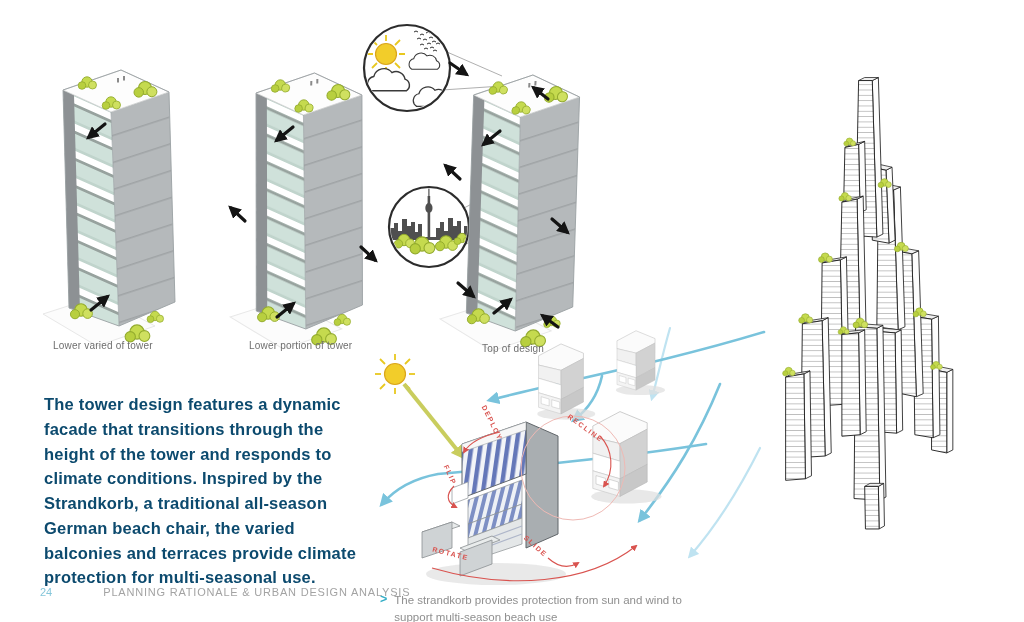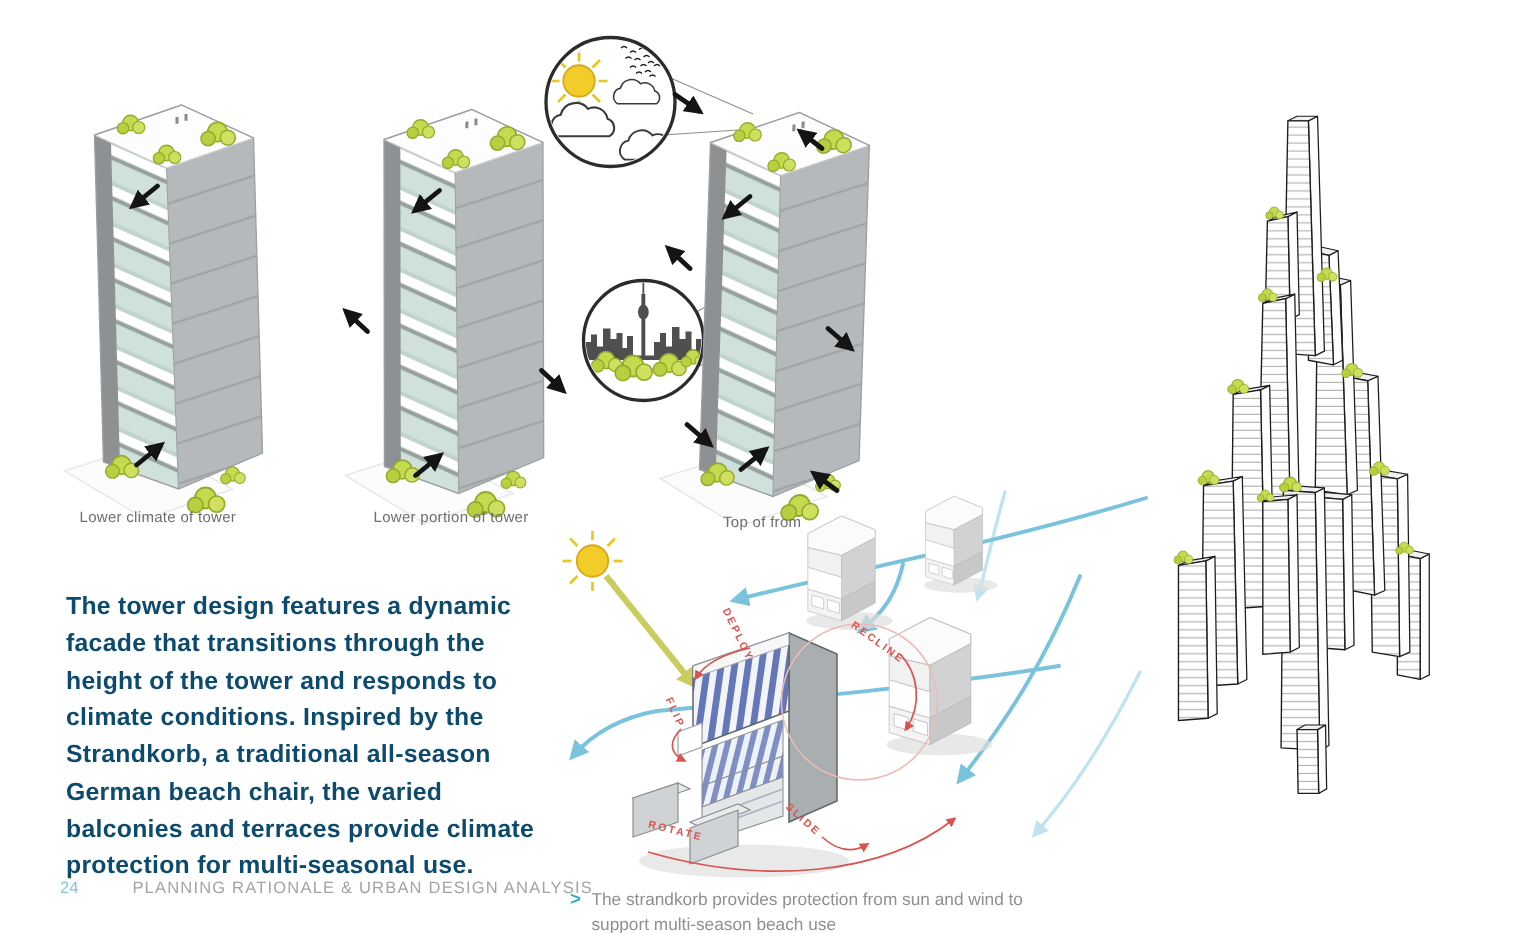--- a/index.html
+++ b/index.html
@@ -5,21 +5,21 @@
   html,body{margin:0;padding:0;background:#ffffff;}
   .page{position:relative;width:1024px;height:622px;background:#ffffff;overflow:hidden;
         font-family:"Liberation Sans",sans-serif;}
   svg.lay{position:absolute;overflow:visible;}
   .tower-label{position:absolute;font-size:10px;color:#6e6e6e;letter-spacing:.2px;z-index:3;}
   .paragraph{position:absolute;left:44px;top:392px;width:318px;font-size:16.5px;line-height:1.5;
              font-weight:700;color:#0c4a6e;letter-spacing:.2px;z-index:3;}
   .caption{position:absolute;left:380px;top:592px;width:310px;font-size:11.5px;line-height:1.45;
            color:#8f8f8f;display:flex;gap:7px;z-index:3;}
   .caption .bullet{color:#35aec6;font-weight:700;font-size:12.5px;line-height:1.25;}
-  .footer{position:absolute;left:40px;top:586px;display:flex;align-items:baseline;gap:36px;
+  .footer{position:absolute;left:40px;top:586px;display:flex;align-items:baseline;gap:51px;
           font-size:11px;z-index:3;}
   .footer .pn{color:#85c6da;}
   .footer .ft{color:#a3a3a3;letter-spacing:.8px;}
   .dir line{stroke:#141414;stroke-width:3.2;stroke-linecap:round;}
   .wind path{fill:none;stroke:#79c3dc;stroke-width:2.6;stroke-linecap:round;}
   .wind path.pale{stroke:#bfe3f1;stroke-width:2.2;}
   .ract path{fill:none;stroke:#d9534f;stroke-width:1.1;}
   .rlabel{font-size:7px;font-weight:700;letter-spacing:1.6px;fill:#d9534f;}
   .blk{fill:url(#hl);stroke:#1d1d1d;stroke-width:1.2;stroke-linejoin:round;}
   .blkside{fill:#fdfdfd;stroke:#1d1d1d;stroke-width:1.1;stroke-linejoin:round;}
@@ -201,23 +201,23 @@
       <line x1="64" y1="76" x2="48" y2="89" marker-end="url(#mb)"></line>
       <line x1="112" y1="44" x2="98" y2="33" marker-end="url(#mb)"></line>
       <line x1="24" y1="124" x2="10" y2="111" marker-end="url(#mb)"></line>
       <line x1="116" y1="164" x2="131" y2="177" marker-end="url(#mb)"></line>
       <line x1="22" y1="228" x2="37" y2="241" marker-end="url(#mb)"></line>
       <line x1="58" y1="258" x2="74" y2="245" marker-end="url(#mb)"></line>
       <line x1="122" y1="272" x2="107" y2="261" marker-end="url(#mb)"></line>
     </g>
   </svg>
 
-  <div class="tower-label" style="left:53px;top:340px">Lower climate of tower</div>
+  <div class="tower-label" style="left:53px;top:340px">Lower varied of tower</div>
   <div class="tower-label" style="left:249px;top:340px">Lower portion of tower</div>
-  <div class="tower-label" style="left:482px;top:343px">Top of from</div>
+  <div class="tower-label" style="left:482px;top:343px">Top of design</div>
 
   <div class="paragraph">The tower design features a dynamic facade that transitions through the height of the tower and responds to climate conditions. Inspired by the Strandkorb, a traditional all-season German beach chair, the varied balconies and terraces provide climate protection for multi-seasonal use.</div>
 
   <svg class="lay" style="left:368px;top:328px;z-index:1" width="400" height="266" viewBox="0 0 400 266">
 
     <g class="wind">
       <path class="pale" d="M302,0 C294,28 290,48 284,70" marker-end="url(#mp)"></path>
       <path class="pale" d="M392,120 C372,160 350,196 322,228" marker-end="url(#mp)"></path>
       <path d="M396,4 C290,36 200,52 122,72" marker-end="url(#mu)"></path>
       <path d="M234,48 C230,66 222,80 206,92" marker-end="url(#mu)"></path>

